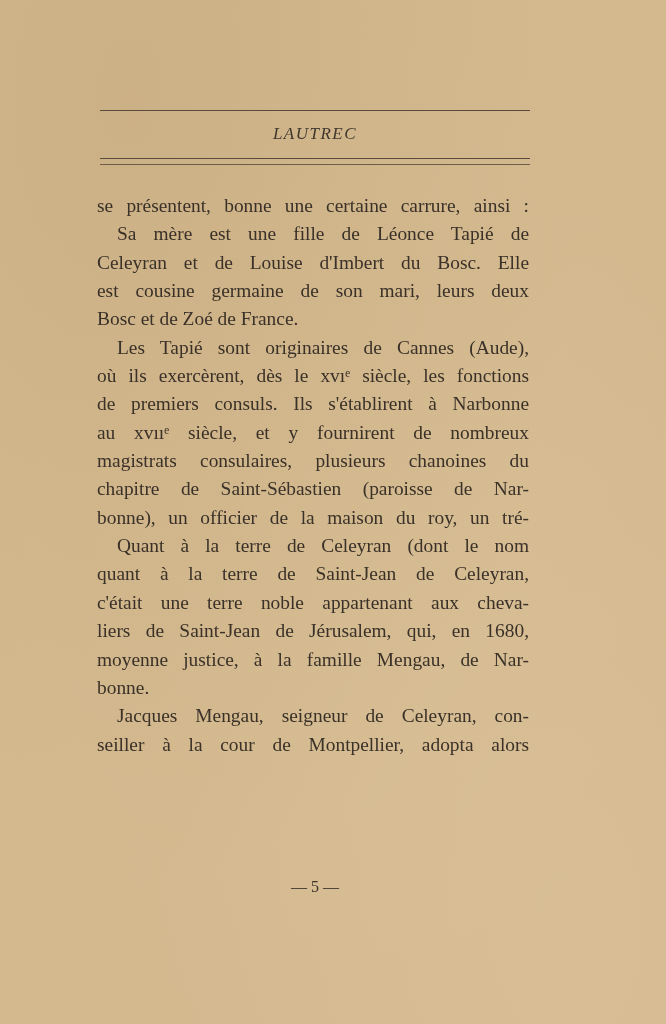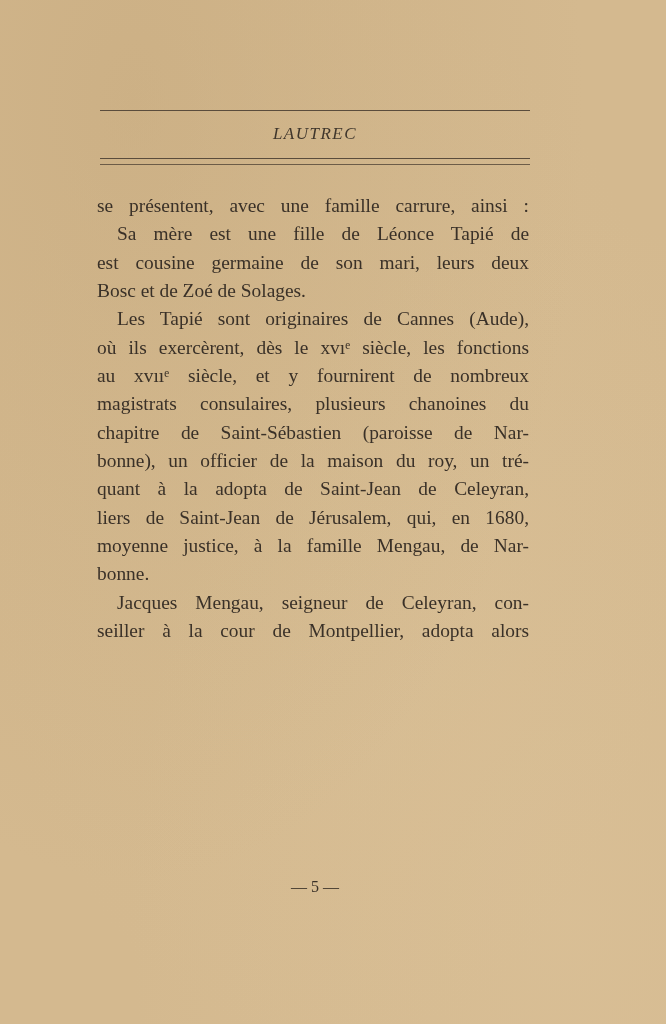--- a/index.html
+++ b/index.html
@@ -80,31 +80,35 @@
 </head>
 <body>
 
 <div class="page">
   <div class="rule top"></div>
   <div class="running-head">LAUTREC</div>
   <div class="rule bottom1"></div>
   <div class="rule bottom2"></div>
 
   <div class="text-block">
-    <span class="line">se présentent, avec une famille carrure, ainsi :</span>
+    <span class="line">se présentent, bonne une certaine carrure, ainsi :</span>
     <span class="line indent">Sa mère est une fille de Léonce Tapié de</span>
+    <span class="line">Celeyran et de Louise d'Imbert du Bosc. Elle</span>
     <span class="line">est cousine germaine de son mari, leurs deux</span>
-    <span class="line last">Bosc et de Zoé de Solages.</span>
+    <span class="line last">Bosc et de Zoé de France.</span>
     <span class="line indent">Les Tapié sont originaires de Cannes (Aude),</span>
     <span class="line">où ils exercèrent, dès le xvıᵉ siècle, les fonctions</span>
+    <span class="line">de premiers consuls. Ils s'établirent à Narbonne</span>
     <span class="line">au xvııᵉ siècle, et y fournirent de nombreux</span>
     <span class="line">magistrats consulaires, plusieurs chanoines du</span>
     <span class="line">chapitre de Saint-Sébastien (paroisse de Nar-</span>
     <span class="line">bonne), un officier de la maison du roy, un tré-</span>
-    <span class="line">quant à la adopta de Saint-Jean de Celeyran,</span>
+    <span class="line indent">Quant à la terre de Celeyran (dont le nom</span>
+    <span class="line">quant à la terre de Saint-Jean de Celeyran,</span>
+    <span class="line">c'était une terre noble appartenant aux cheva-</span>
     <span class="line">liers de Saint-Jean de Jérusalem, qui, en 1680,</span>
     <span class="line">moyenne justice, à la famille Mengau, de Nar-</span>
     <span class="line last">bonne.</span>
     <span class="line indent">Jacques Mengau, seigneur de Celeyran, con-</span>
     <span class="line">seiller à la cour de Montpellier, adopta alors</span>
   </div>
 
   <div class="folio">— 5 —</div>
 </div>
 

